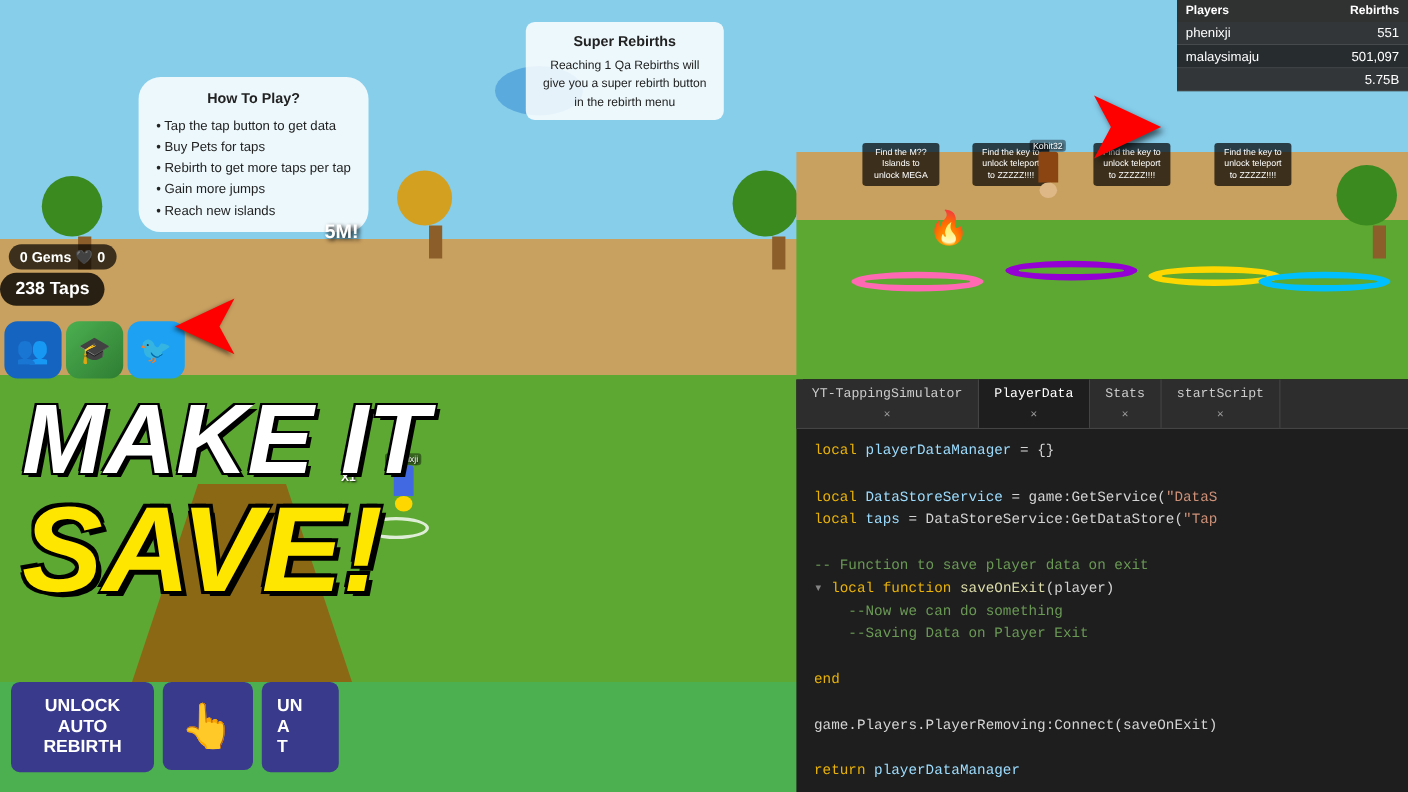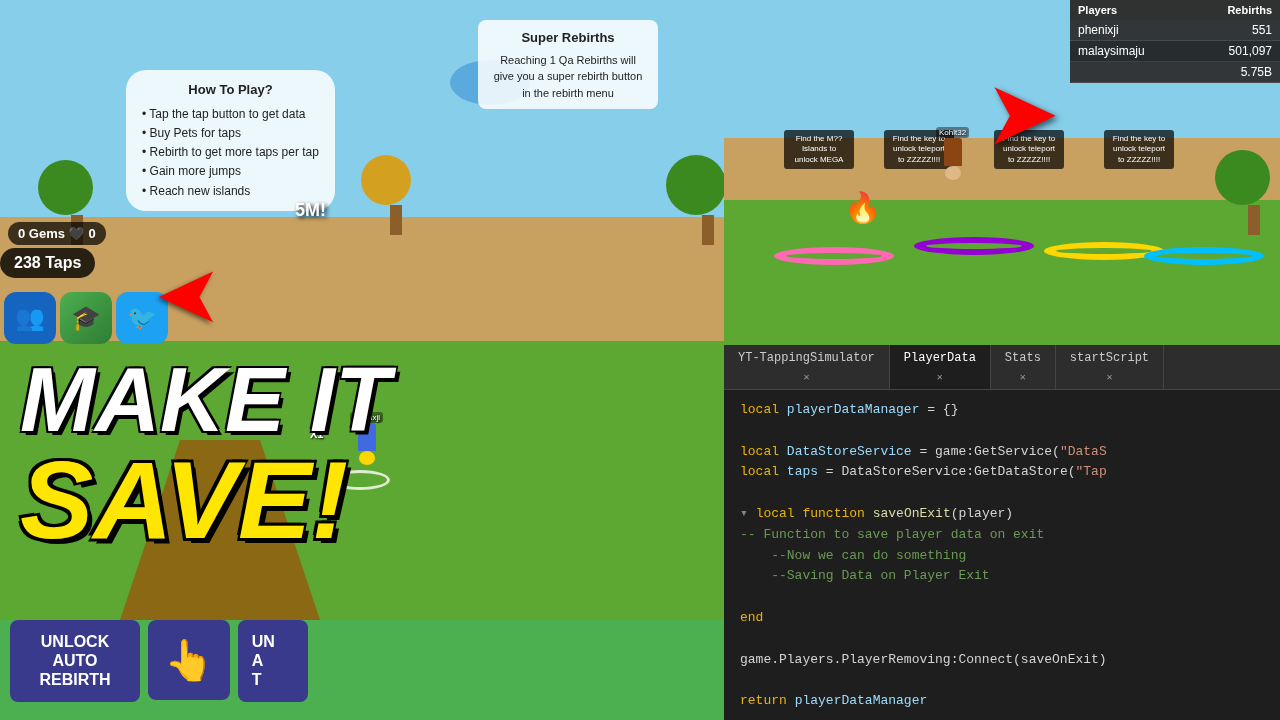--- a/index.html
+++ b/index.html
@@ -536,22 +536,22 @@
       <span class="tab-close">✕</span>
     </div>
   </div>
 
   <div id="code-content">
     <span class="code-line"><span class="kw">local</span> <span class="var">playerDataManager</span> = {}</span>
     <span class="code-line">&nbsp;</span>
     <span class="code-line"><span class="kw">local</span> <span class="var">DataStoreService</span> = game:GetService(<span class="str">"DataS</span></span>
     <span class="code-line"><span class="kw">local</span> <span class="var">taps</span> = DataStoreService:GetDataStore(<span class="str">"Tap</span></span>
     <span class="code-line">&nbsp;</span>
+    <span class="code-line"><span class="cm">-- Function to save player data on exit</span></span>
     <span class="code-line"><span class="collapse-arrow">▾</span> <span class="kw">local</span> <span class="kw">function</span> <span class="fn">saveOnExit</span>(player)</span>
-    <span class="code-line"><span class="cm">-- Function to save player data on exit</span></span>
     <span class="code-line">    <span class="cm">--Now we can do something</span></span>
     <span class="code-line">    <span class="cm">--Saving Data on Player Exit</span></span>
     <span class="code-line">&nbsp;</span>
     <span class="code-line"><span class="kw">end</span></span>
     <span class="code-line">&nbsp;</span>
     <span class="code-line">game.Players.PlayerRemoving:Connect(saveOnExit)</span>
     <span class="code-line">&nbsp;</span>
     <span class="code-line"><span class="kw">return</span> <span class="var">playerDataManager</span></span>
   </div>
 </div>

